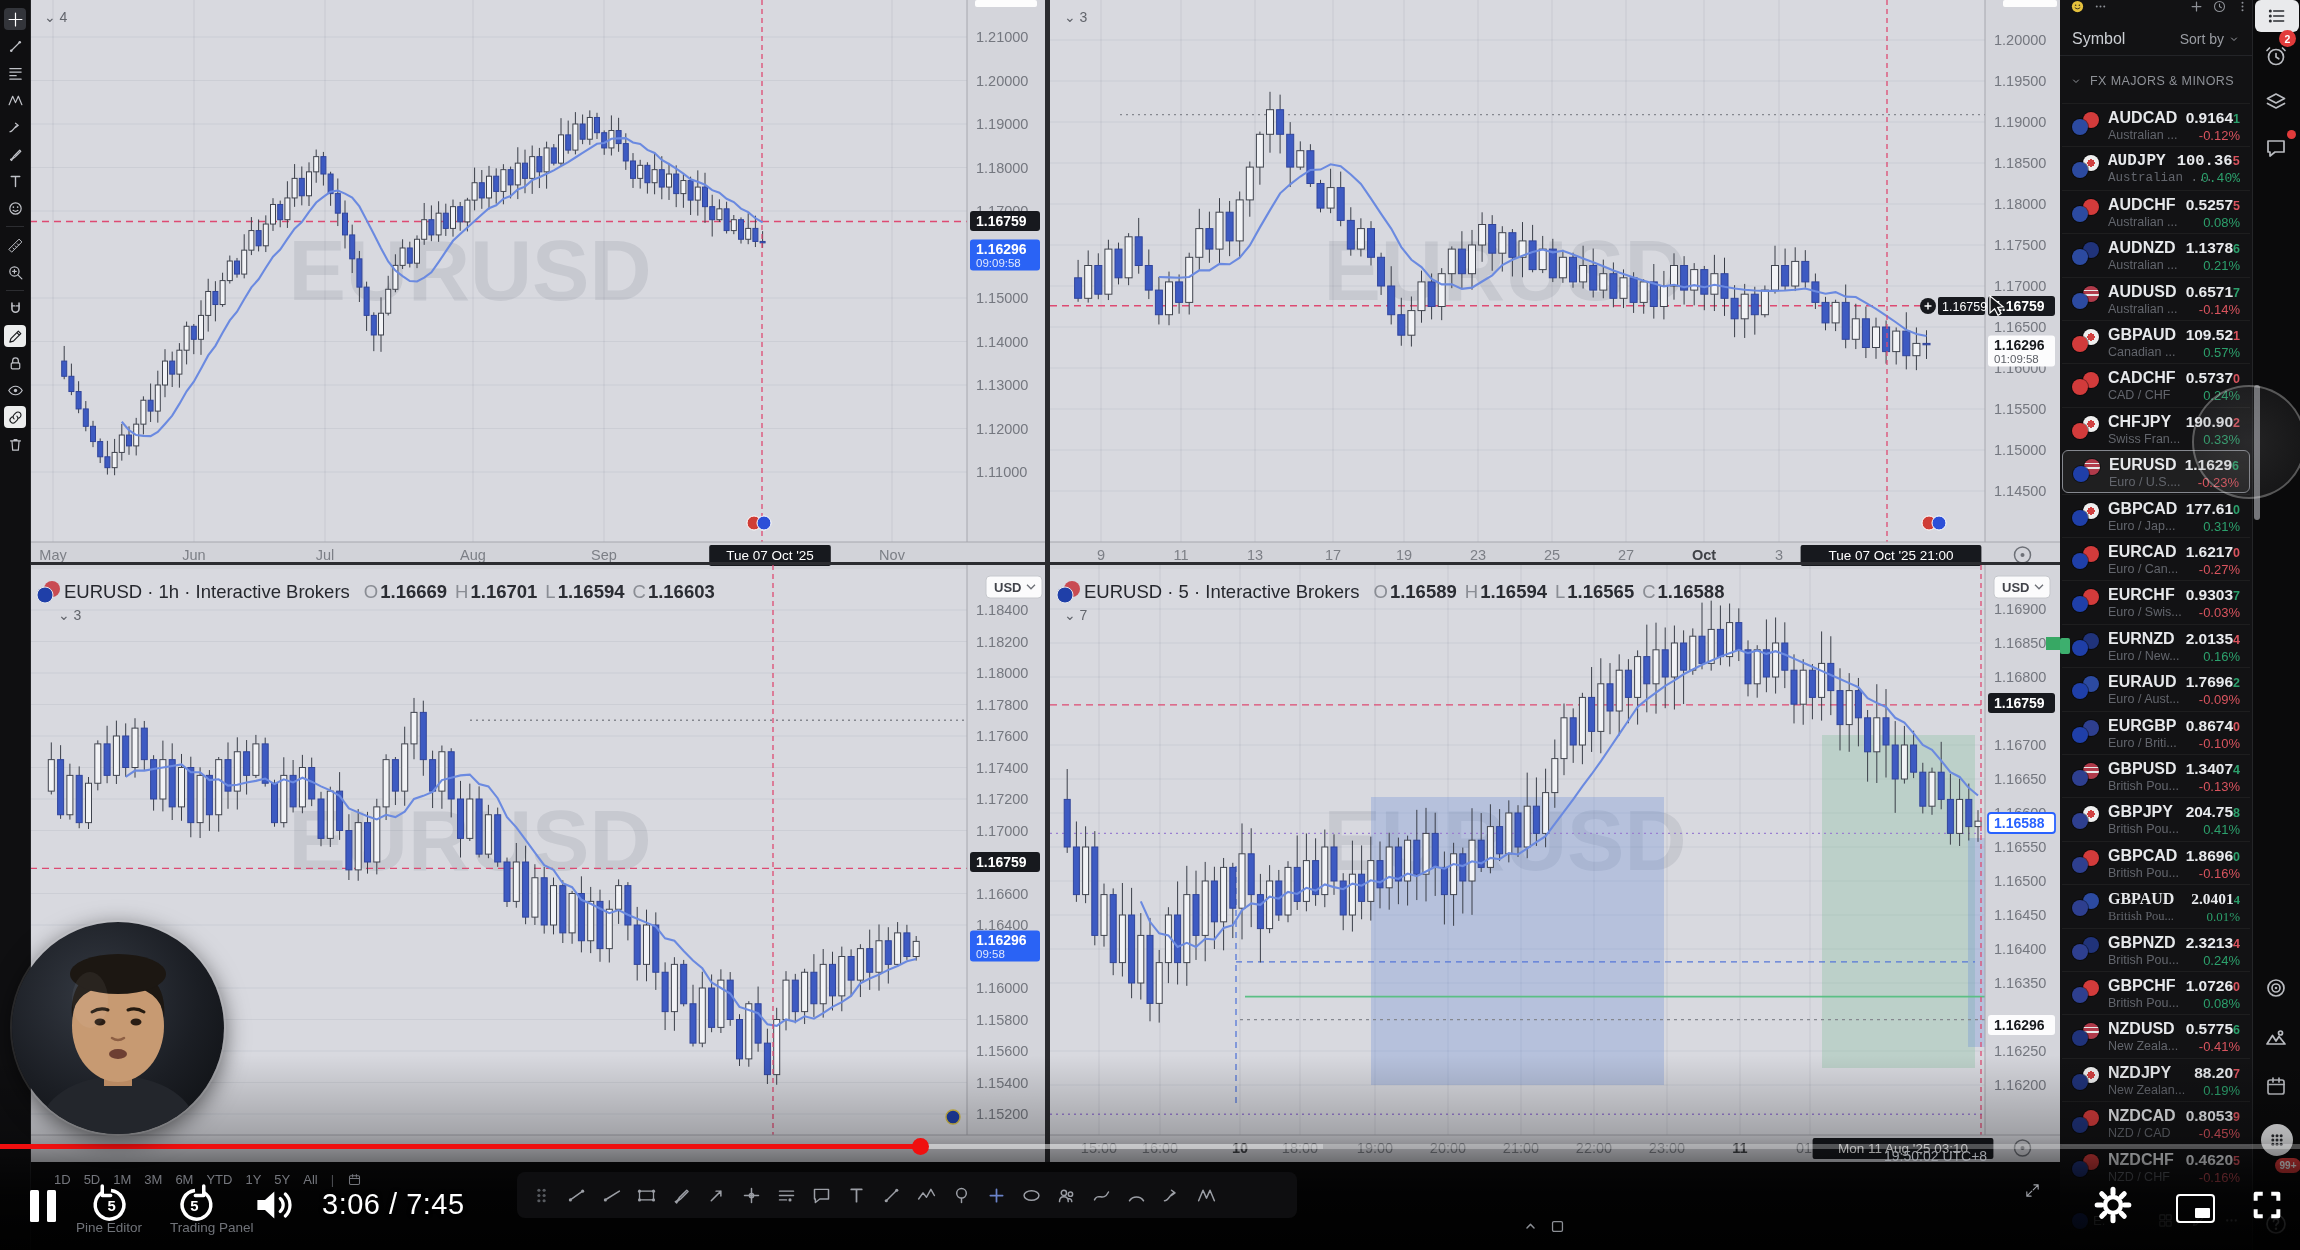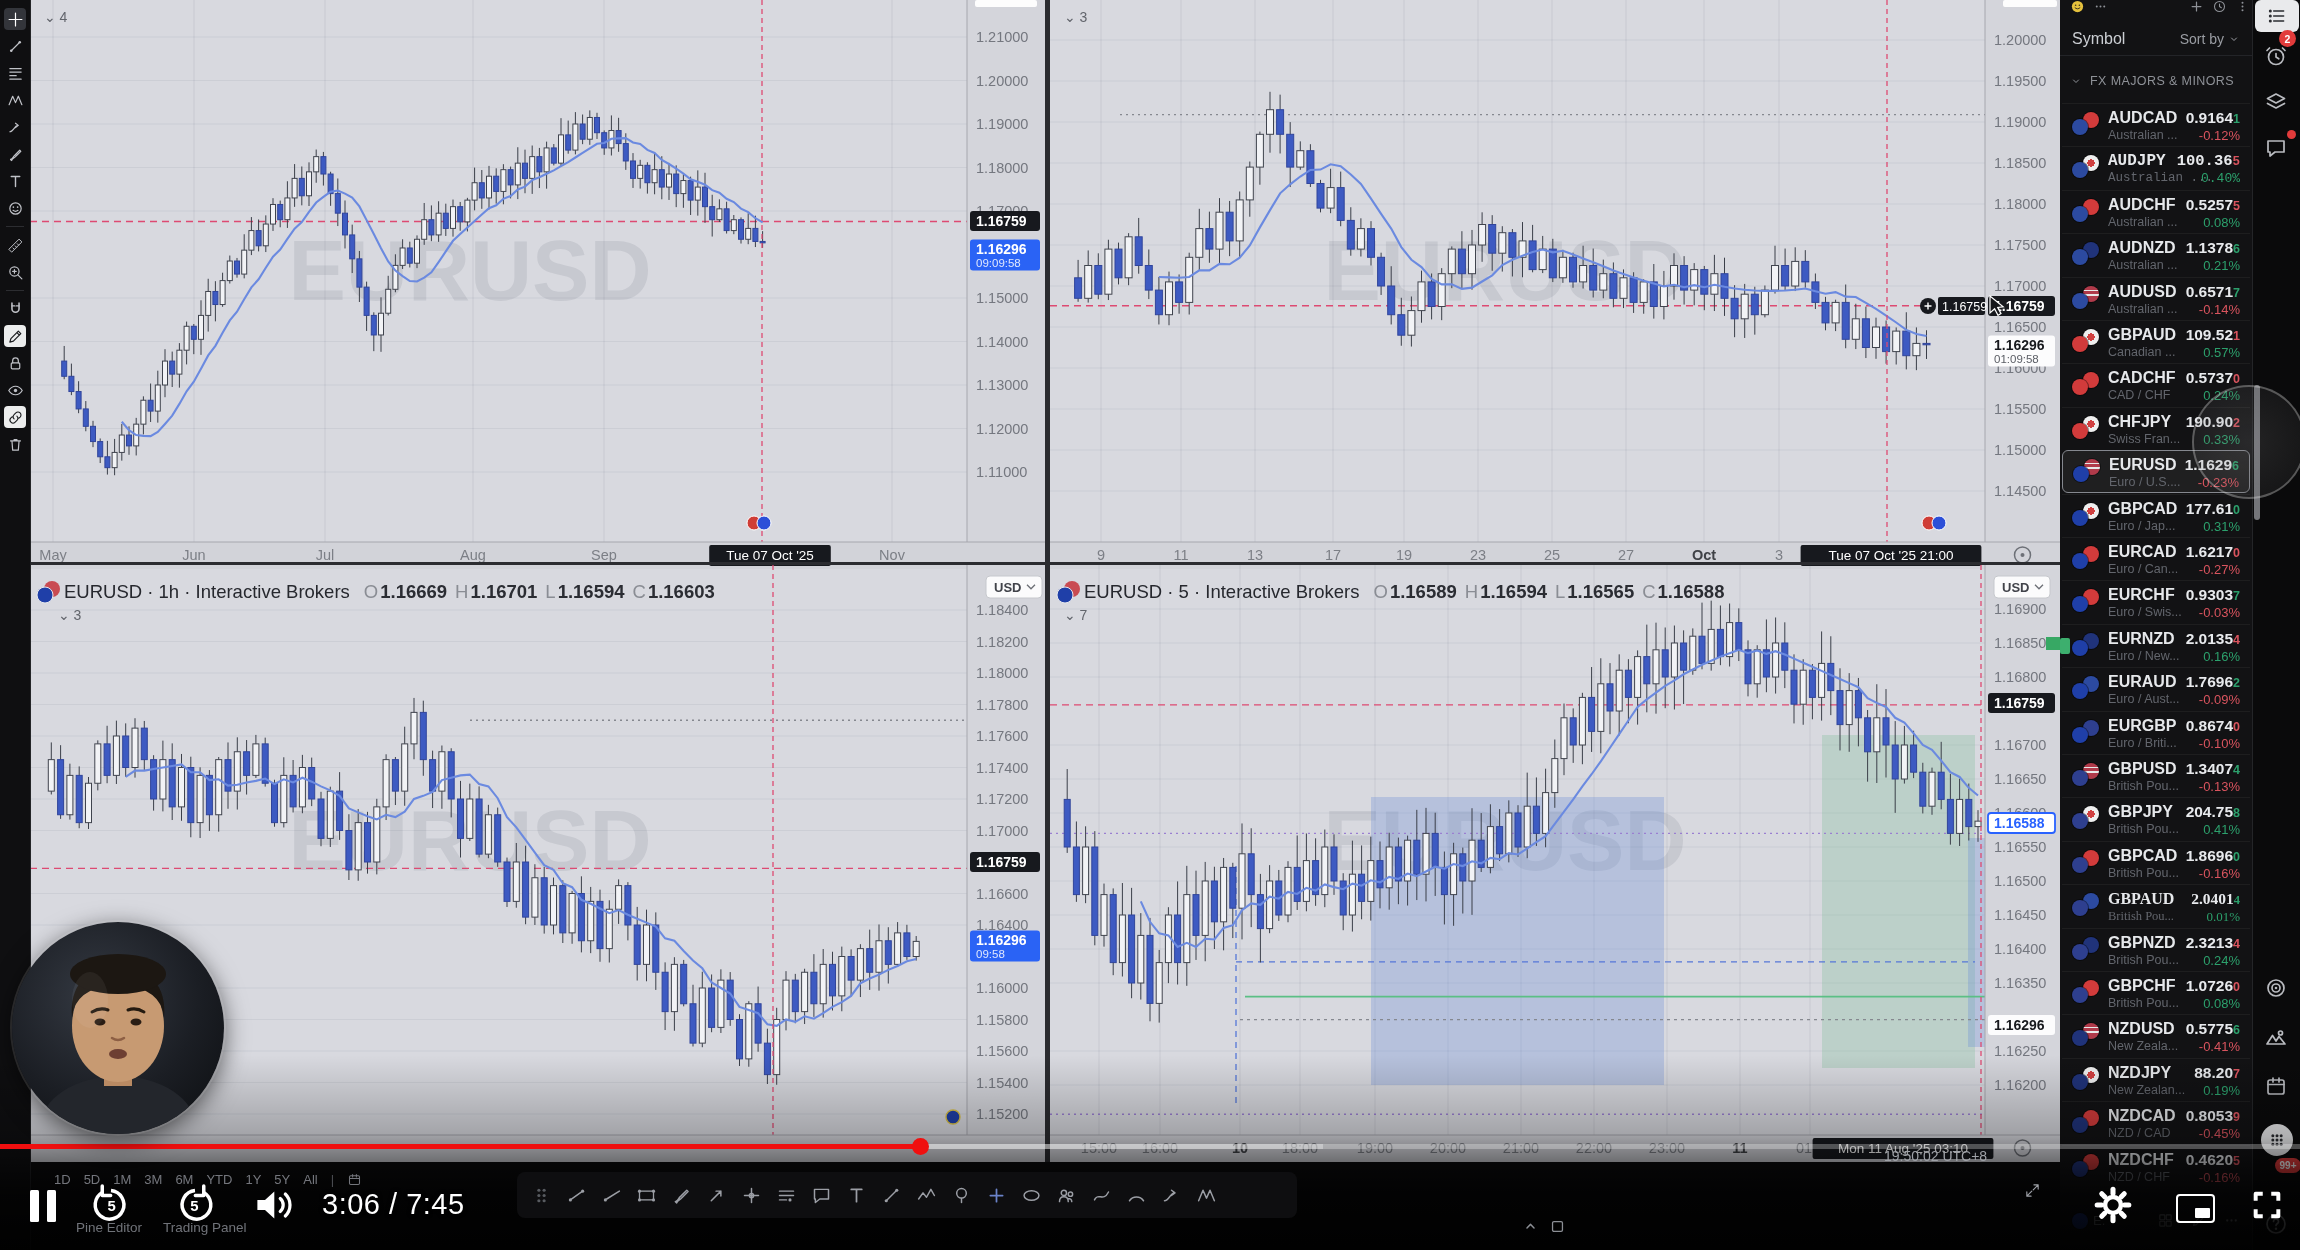--- a/index.html
+++ b/index.html
@@ -44,21 +44,21 @@
     display:flex;align-items:center;justify-content:center;}
   #wl-scrollbar{position:absolute;left:1px;top:385px;width:6px;height:135px;border-radius:3px;background:rgba(152,154,160,.75);}
   
   #cursor-halo{position:absolute;left:2192px;top:385px;width:110px;height:110px;border-radius:50%;z-index:5;
     border:2px solid rgba(255,255,255,.28);background:radial-gradient(circle,rgba(150,150,150,.18),rgba(80,80,80,.12));}
   #bottom-grad{position:absolute;left:0;top:1055px;width:2300px;height:195px;z-index:6;pointer-events:none;
     background:linear-gradient(180deg,rgba(0,0,0,0) 0%,rgba(0,0,0,.25) 42%,rgba(0,0,0,.78) 72%,rgba(0,0,0,.93) 100%);}
   #range-row{position:absolute;left:54px;top:1172px;display:flex;gap:13px;align-items:center;font-size:13px;color:#90939b;z-index:7;opacity:.8;}
   #tv-clock{position:absolute;left:1884px;top:1148px;font-size:14px;color:#9fa2a8;z-index:7;}
   #tv-expand{position:absolute;left:2024px;top:1182px;color:#9fa2a8;z-index:7;}
-  #pine-row{position:absolute;left:76px;top:1220px;display:flex;gap:21px;font-size:13.5px;color:#84878e;z-index:7;opacity:.85;}
+  #pine-row{position:absolute;left:76px;top:1220px;display:flex;gap:28px;font-size:13.5px;color:#84878e;z-index:7;opacity:.85;}
   #drawbar{position:absolute;left:517px;top:1172px;width:780px;height:46px;background:rgba(17,17,19,.84);border-radius:8px;
     display:flex;align-items:center;gap:14px;padding:0 14px;box-sizing:border-box;z-index:7;color:#9b9ea5;}
   #drawbar-extra{position:absolute;left:1522px;top:1218px;display:flex;gap:10px;color:#8c8f95;z-index:7;}
   
   #progress{position:absolute;left:0;top:1144px;width:2300px;height:5px;z-index:8;}
   #prog-played{position:absolute;left:0;top:0;height:5px;background:#f00f0f;}
   #prog-buffer{position:absolute;top:0;height:5px;background:rgba(255,255,255,.5);}
   #prog-rest{position:absolute;top:0;height:5px;background:rgba(255,255,255,.28);}
   #prog-dot{position:absolute;top:-6px;width:17px;height:17px;border-radius:50%;background:#f00f0f;}
   

